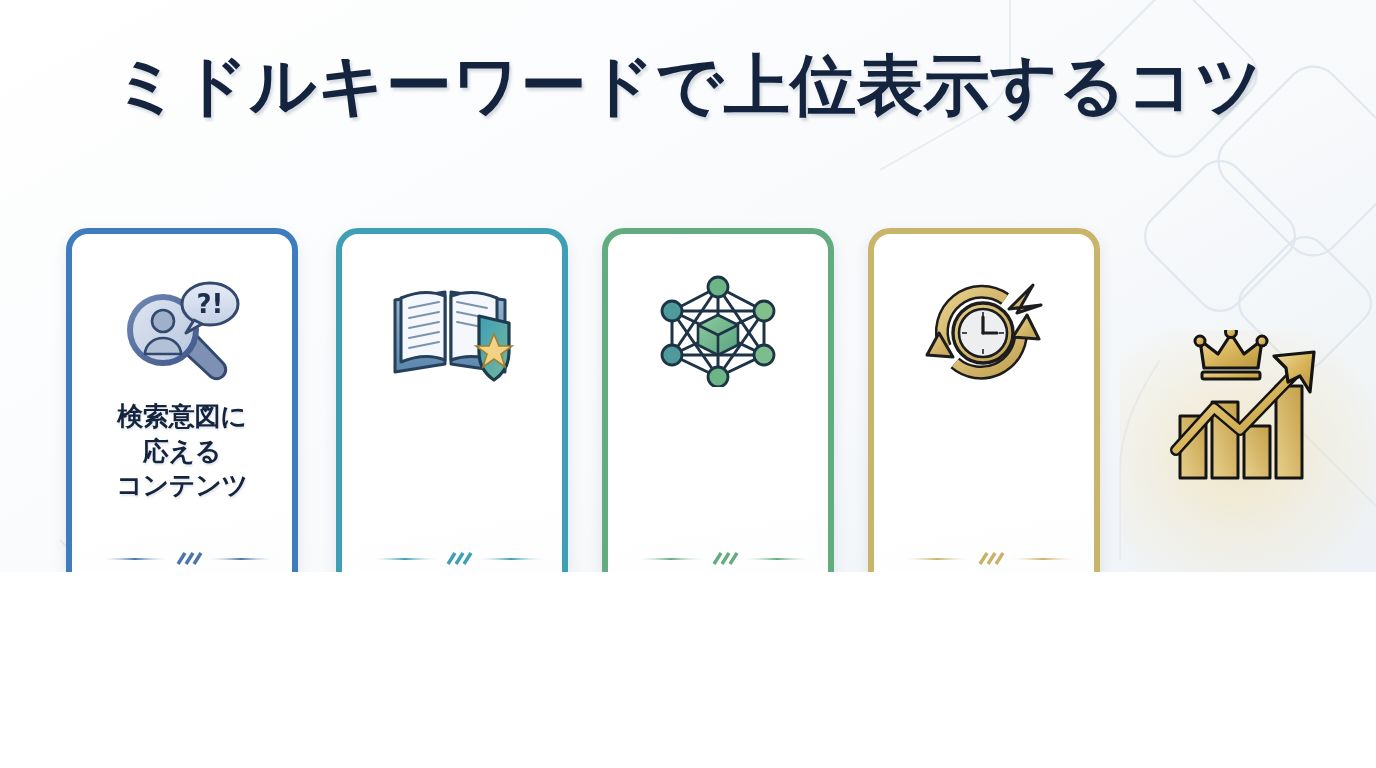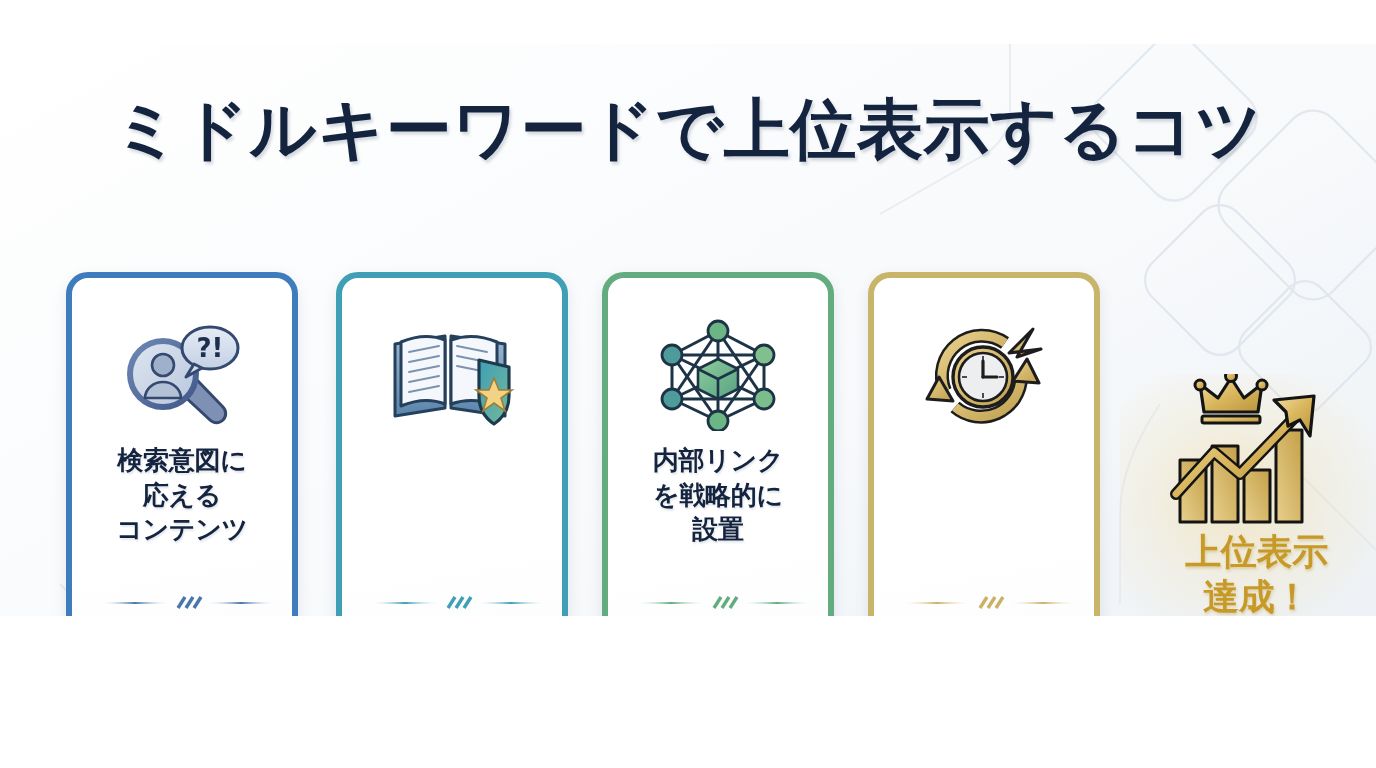--- a/index.html
+++ b/index.html
@@ -15,21 +15,20 @@
     background: #ffffff;
   }
 
   #stage {
     position: relative;
     width: 1376px;
     height: 572px;
     background:
       linear-gradient(135deg, #ffffff 0%, #fbfcfd 38%, #f2f5f8 72%, #eef2f6 100%);
     overflow: hidden;
-    margin-top: 44px;
   }
 
   
   #bg-pattern {
     position: absolute;
     inset: 0;
     pointer-events: none;
   }
 
   
@@ -341,23 +340,20 @@
           <g stroke="#1d3447" stroke-width="2.8">
             <circle cx="59" cy="12" r="10" fill="#6cb584"></circle>
             <circle cx="13" cy="36" r="10" fill="#4f9a9b"></circle>
             <circle cx="105" cy="36" r="10" fill="#81c08c"></circle>
             <circle cx="13" cy="80" r="10" fill="#4f9a9b"></circle>
             <circle cx="105" cy="80" r="10" fill="#7cbd8d"></circle>
             <circle cx="59" cy="102" r="10" fill="#6cb584"></circle>
           </g>
         </svg>
       </div>
-      <div class="card-label">内部リンク
-を戦略的に
-設置</div>
       <svg class="card-divider" viewBox="0 0 176 18">
         <defs>
           <linearGradient id="dv3" x1="0" y1="0" x2="1" y2="0">
             <stop offset="0%" stop-color="#ffffff" stop-opacity="0"></stop>
             <stop offset="50%" stop-color="#63ac7f"></stop>
             <stop offset="100%" stop-color="#ffffff" stop-opacity="0"></stop>
           </linearGradient>
         </defs>
         <rect x="0" y="8" width="70" height="2" fill="url(#dv3)"></rect>
         <rect x="106" y="8" width="70" height="2" fill="url(#dv3)"></rect>
@@ -493,17 +489,15 @@
         <rect x="18" y="86" width="26" height="62" fill="url(#gold2)"></rect>
         <rect x="50" y="72" width="26" height="76" fill="url(#gold2)"></rect>
         <rect x="82" y="96" width="26" height="52" fill="url(#gold2)"></rect>
         <rect x="114" y="56" width="26" height="92" fill="url(#gold2)"></rect>
       </g>
 
       <path d="M 14 120 L 52 78 L 78 100 L 134 42" fill="none" stroke="#141414" stroke-width="12" stroke-linejoin="round" stroke-linecap="round"></path>
       <path d="M 14 120 L 52 78 L 78 100 L 134 42" fill="none" stroke="url(#gold1)" stroke-width="7" stroke-linejoin="round" stroke-linecap="round"></path>
       <polygon points="112,26 152,22 148,62 138,46 126,52 124,38" fill="url(#gold1)" stroke="#141414" stroke-width="3.2" stroke-linejoin="round"></polygon>
     </svg>
-    <div id="result-label">上位表示
-達成！</div>
   </div>
 
 </div>
 
 </body></html>

